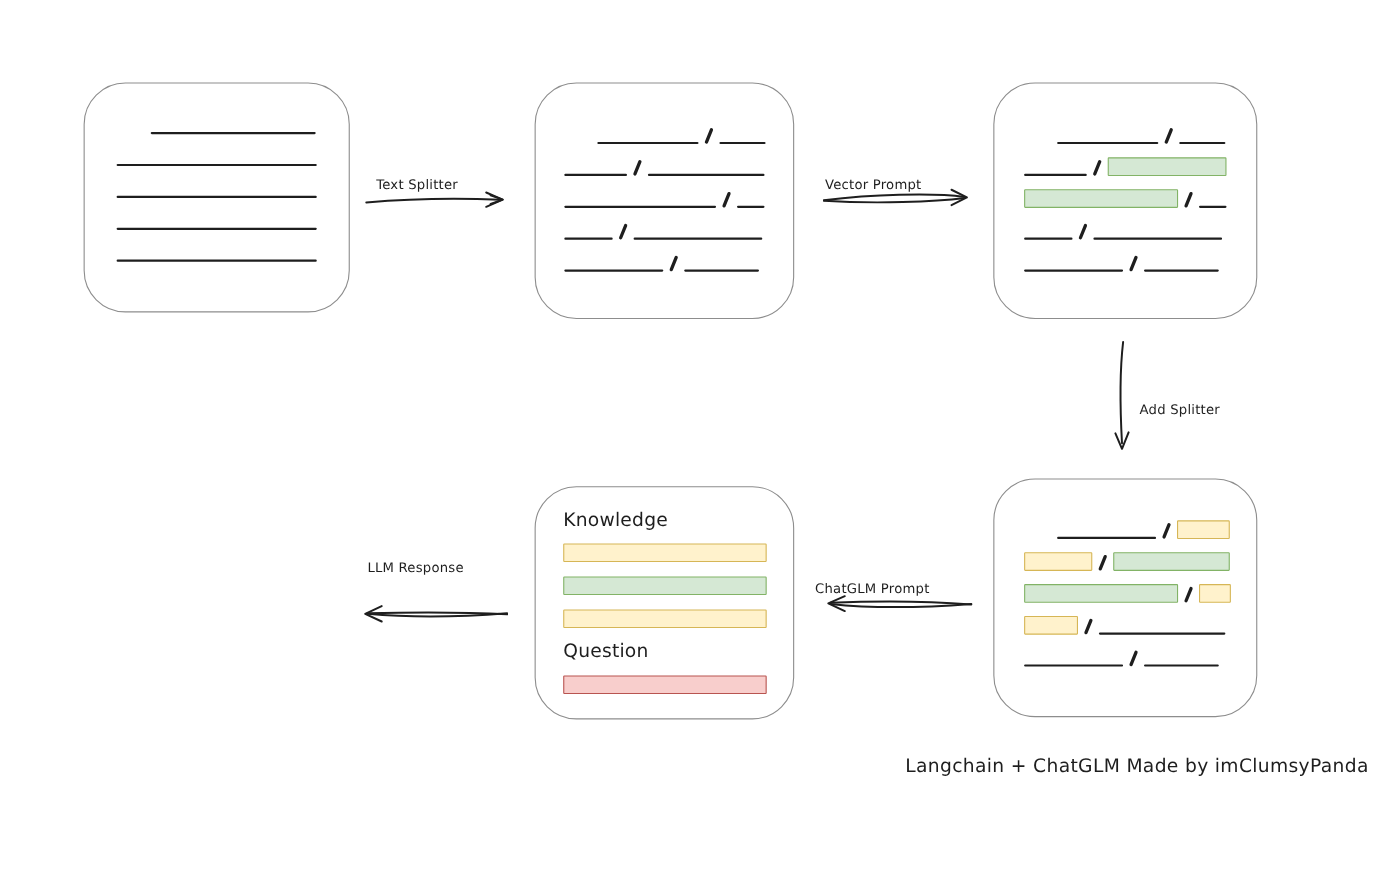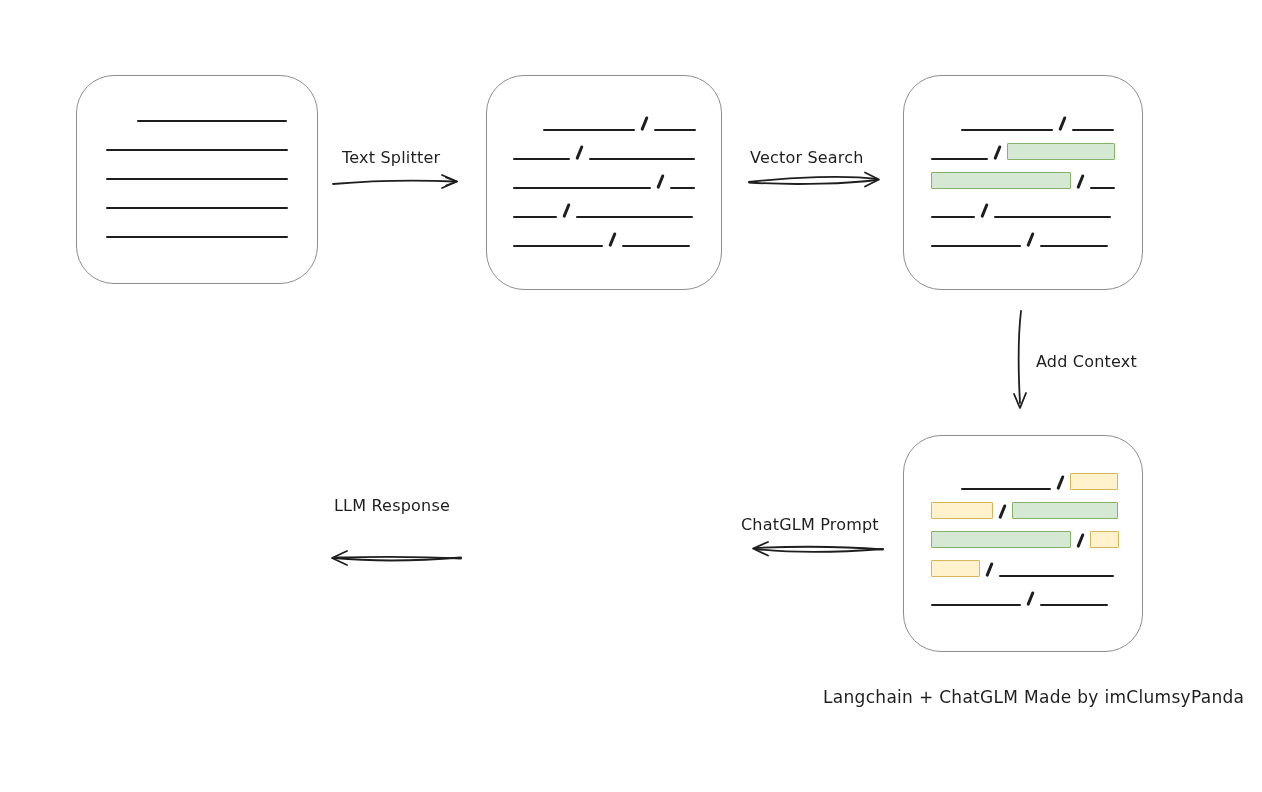--- a/index.html
+++ b/index.html
@@ -22,21 +22,21 @@
   .seg-slash{width:2.6px;height:15px;background:#1e1e1e;border-radius:1.5px;
     transform:rotate(22deg);margin:0 8px;flex:none;}
   .seg-box{height:15px;border:1.6px solid;border-radius:1px;flex:none;}
   .seg-box.green,.bar.green{background:#d5e8d4;border-color:#82b366;}
   .seg-box.yellow,.bar.yellow{background:#fff2cc;border-color:#d6b656;}
   .seg-box.red,.bar.red{background:#f8cecc;border-color:#b85450;}
   
   .bars{position:absolute;}
   .bar{width:183px;height:15px;border:1.6px solid;border-radius:1px;margin-bottom:13px;}
   
-  .lbl{position:absolute;font-size:16px;letter-spacing:0.2px;white-space:nowrap;}
+  .lbl{position:absolute;font-size:12px;letter-spacing:0.2px;white-space:nowrap;margin-top:13px;}
   .node-lbl{position:absolute;font-size:17px;letter-spacing:0.2px;white-space:nowrap;}
   .caption{position:absolute;font-size:17px;letter-spacing:0.3px;white-space:nowrap;}
   svg.arrow{position:absolute;overflow:visible;}
   svg.arrow path{fill:none;stroke:#1e1e1e;stroke-width:1.8;stroke-linecap:round;stroke-linejoin:round;}
 </style>
 </head>
 <body>
 
 <div class="canvas">
 
@@ -136,37 +136,49 @@
           <div class="seg-line" style="width: 115px;"></div>
         </div>
         <div class="chunk-row">
           <div class="seg-line" style="width: 90px;"></div>
           <div class="seg-slash"></div>
           <div class="seg-line" style="width: 68px;"></div>
         </div>
       </div>
   </div>
 
+  <div class="node" style="left:486px;top:442px;width:234px;height:210px;">
+    <div class="node-lbl" style="left:25px;top:20px;">Knowledge</div>
+    <div class="bars" style="left:25px;top:51px;">
+        <div class="bar yellow"></div>
+        <div class="bar green"></div>
+        <div class="bar yellow"></div>
+      </div>
+    <div class="node-lbl" style="left:25px;top:139px;">Question</div>
+    <div class="bars" style="left:25px;top:171px;">
+        <div class="bar red"></div>
+      </div>
+  </div>
 
 
   <div class="lbl" style="left:342px;top:148px;">Text Splitter</div>
   <svg class="arrow" style="left:328px;top:168px;" width="142" height="26" viewBox="0 0 142 26">
     <path d="M5,16 C45,12.5 92,12 127,13.5"></path>
     <path d="M114,7 L129,13.5 L114,20"></path>
     <path d="M118,9.5 L129,13.5 L118,17.5"></path>
   </svg>
 
-  <div class="lbl" style="left:750px;top:148px;">Vector Search</div>
+  <div class="lbl" style="left:750px;top:148px;">Vector Prompt</div>
   <svg class="arrow" style="left:744px;top:170px;" width="146" height="20" viewBox="0 0 146 20">
     <path d="M5,12 C48,7 102,5 133,9"></path>
     <path d="M5,12.5 C52,15.5 106,13.5 133,10"></path>
     <path d="M121,2.5 L135,9.5 L121,16.5"></path>
   </svg>
 
-  <div class="lbl" style="left:1036px;top:352px;">Add Context</div>
+  <div class="lbl" style="left:1036px;top:352px;">Add Splitter</div>
   <svg class="arrow" style="left:1006px;top:306px;" width="28" height="112" viewBox="0 0 28 112">
     <path d="M15,5 C11.5,35 12.5,70 14,97"></path>
     <path d="M8,88 L14,102 L20,87"></path>
   </svg>
 
   <div class="lbl" style="left:741px;top:515px;">ChatGLM Prompt</div>
   <svg class="arrow" style="left:740px;top:537px;" width="148" height="22" viewBox="0 0 148 22">
     <path d="M143,12 C98,15.5 52,16 15,12"></path>
     <path d="M143,12.5 C92,8.5 48,9.5 15,11"></path>
     <path d="M28,5 L13,11.5 L28,18.5"></path>

